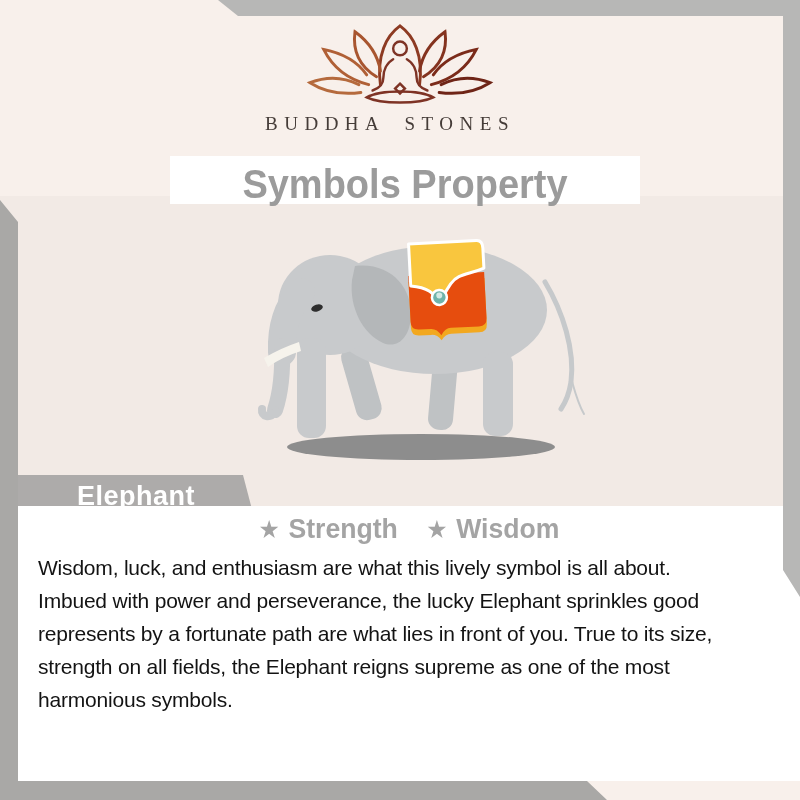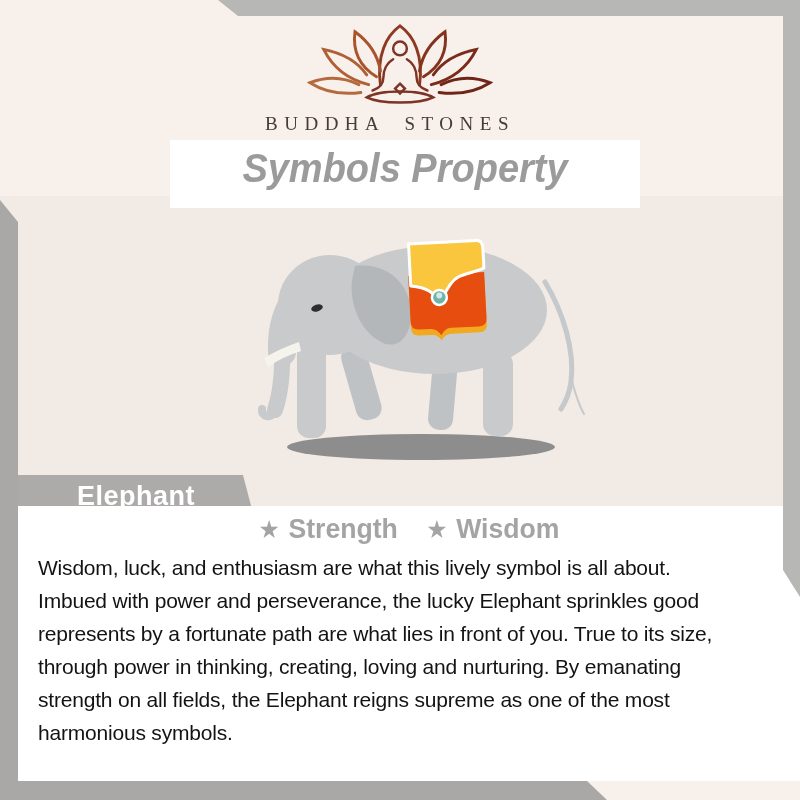--- a/index.html
+++ b/index.html
@@ -10,21 +10,21 @@
   }
   
   .top-section{position:absolute;left:0;top:0;width:800px;height:196px;background:var(--page-cream,#f8f0eb);}
   .logo-svg{position:absolute;left:300px;top:22px;width:200px;height:92px;}
   .wordmark{
     position:absolute;left:0;top:113px;width:780px;text-align:center;
     font-family:"Liberation Serif",serif;font-size:19px;letter-spacing:6.5px;word-spacing:9px;
     color:#453c38;
   }
   
-  .title-band{position:absolute;left:170px;top:140px;width:470px;height:68px;background:var(--panel-white,#ffffff);font-style:italic;}
+  .title-band{position:absolute;left:170px;top:156px;width:470px;height:48px;background:var(--panel-white,#ffffff);}
   .title-band h1{
     margin:0;height:56px;line-height:56px;text-align:center;
     font-size:40px;font-weight:700;color:var(--title-gray,#9b9b9b);
     transform:scaleX(.95);transform-origin:center;
   }
   
   .elephant-svg{position:absolute;left:235px;top:220px;width:350px;height:245px;}
   
   .name-banner{
     position:absolute;left:18px;top:448px;width:236px;height:42px;
@@ -141,21 +141,20 @@
       </div>
       <div class="trait">
         <span class="star">★</span>
         <span class="trait-label">Wisdom</span>
       </div>
     </div>
     <div class="description">
         <div class="desc-line"><span>Wisdom, luck, and enthusiasm are what this lively symbol is all about.</span></div>
         <div class="desc-line"><span>Imbued with power and perseverance, the lucky Elephant sprinkles good</span></div>
         <div class="desc-line"><span>represents by a fortunate path are what lies in front of you. True to its size,</span></div>
-        <div class="desc-line"><span>through power in thinking, creating, loving and nurturing. By emanating</span></div>
         <div class="desc-line"><span>strength on all fields, the Elephant reigns supreme as one of the most</span></div>
         <div class="desc-line"><span>harmonious symbols.</span></div>
       </div>
   </div>
 
   <div class="bottom-strip"></div>
 
   <svg class="ribbons-svg" viewBox="0 0 800 800" aria-hidden="true">
     <polygon class="ribbon-a" points="218,0 800,0 800,597 783,570 783,16 238,16"></polygon>
     <polygon class="ribbon-b" points="0,200 18,222 18,781 587,781 607,800 0,800"></polygon>

